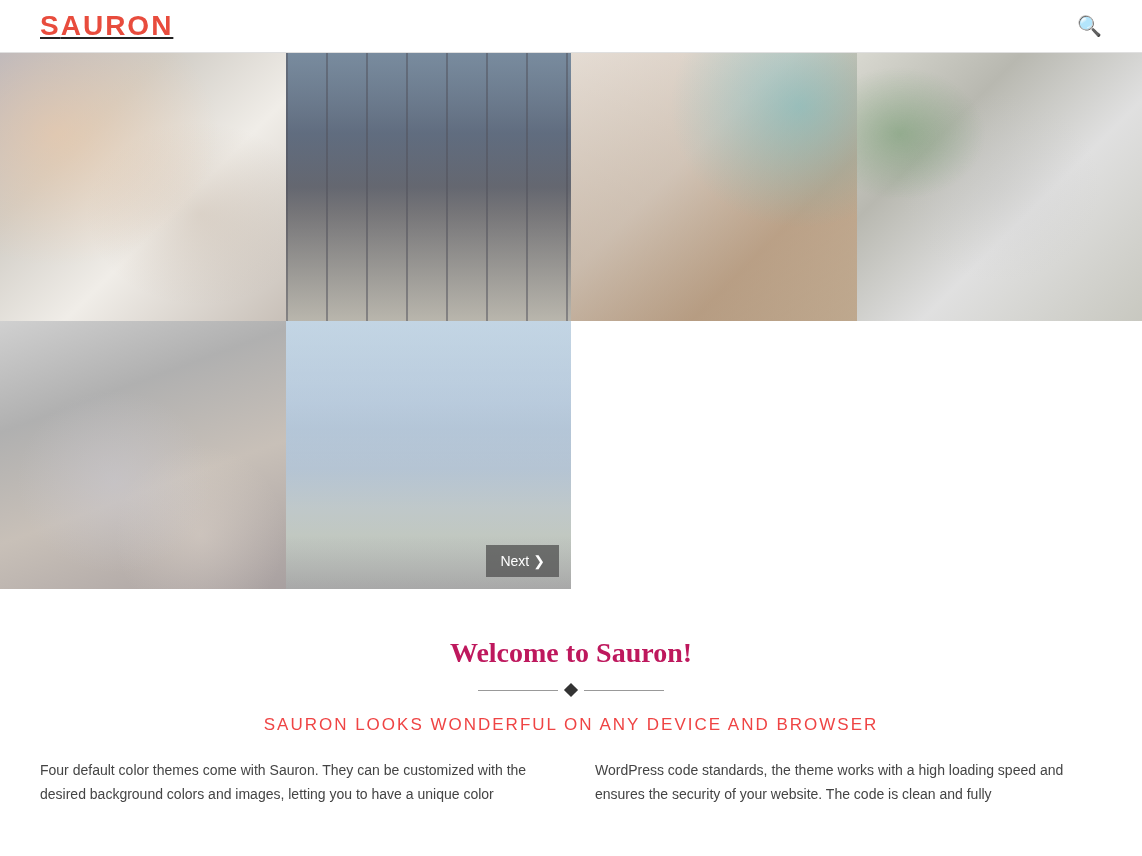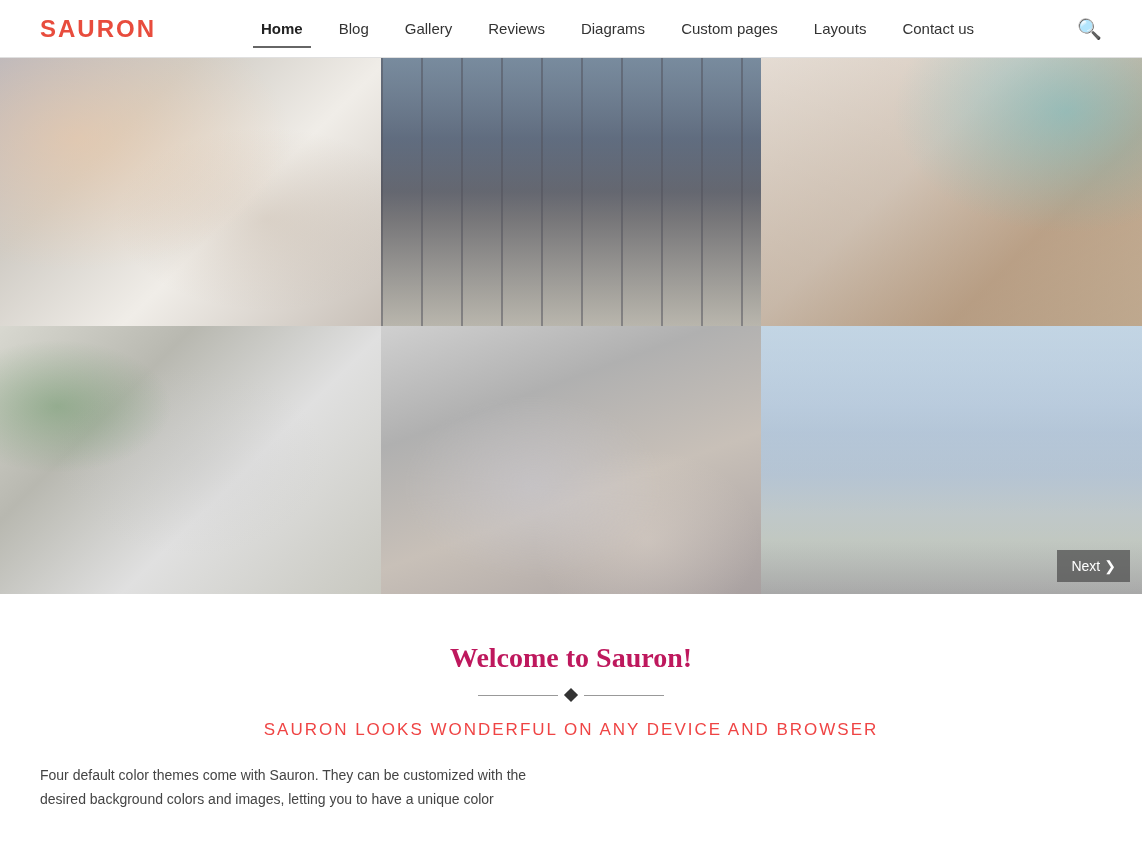--- a/index.html
+++ b/index.html
@@ -7,26 +7,27 @@
 
     
     .header {
       display: flex;
       align-items: center;
       padding: 10px 40px;
       border-bottom: 1px solid #e0e0e0;
       background: #fff;
     }
     .logo {
-      font-size: 24px;
+      font-size: 28px;
       font-weight: bold;
       letter-spacing: 2px;
       color: #222;
-      margin-right: 87px;
-      font-family: Arial, sans-serif;
+      margin-right: 32px;
+      font-family: Arial, sans-serif;
+      text-decoration: underline;
     }
     .logo span { color: #e84c3d; }
     nav {
       display: flex;
       align-items: center;
       gap: 0;
       flex: 1;
     }
     .nav-item {
       padding: 10px 18px;
@@ -55,21 +56,21 @@
       background: none;
       border: none;
       cursor: pointer;
       font-size: 20px;
       color: #333;
     }
 
     
     .gallery-grid {
       display: grid;
-      grid-template-columns: repeat(3, 1fr);
+      grid-template-columns: repeat(4, 1fr);
       gap: 0;
       width: 100%;
     }
     .gallery-cell {
       position: relative;
       overflow: hidden;
       height: 268px;
       background: #ccc;
     }
 
@@ -220,30 +221,20 @@
       font-family: Arial, sans-serif;
     }
   </style>
 </head>
 <body>
 
 <header class="header">
   <div class="logo">
     <span>S</span><span>AURON</span>
   </div>
-  <nav id="main-nav">
-      <a class="nav-item active" href="#">Home</a>
-      <a class="nav-item" href="#">Blog</a>
-      <a class="nav-item" href="#">Gallery</a>
-      <a class="nav-item" href="#">Reviews</a>
-      <a class="nav-item" href="#">Diagrams</a>
-      <a class="nav-item" href="#">Custom pages</a>
-      <a class="nav-item" href="#">Layouts</a>
-      <a class="nav-item" href="#">Contact us</a>
-    </nav>
   <button class="search-icon-btn">
     <span>🔍</span>
   </button>
 </header>
 
 <section class="gallery-grid">
   <div class="gallery-cell img-desk"></div>
   <div class="gallery-cell img-city"></div>
   <div class="gallery-cell img-book"></div>
   <div class="gallery-cell img-office"></div>
@@ -257,14 +248,15 @@
 </section>
 
 <section class="welcome-section">
   <h2 class="welcome-title">Welcome to Sauron!</h2>
   <div class="divider-line">
     <div class="divider-diamond"></div>
   </div>
   <p class="subtitle">SAURON LOOKS WONDERFUL ON ANY DEVICE AND BROWSER</p>
   <div class="content-columns">
     <p class="content-text">Four default color themes come with Sauron. They can be customized with the desired background colors and images, letting you to have a unique color</p>
+    <p class="content-text">WordPress code standards, the theme works with a high loading speed and ensures the security of your website. The code is clean and fully</p>
   </div>
 </section>
 
 </body></html>

